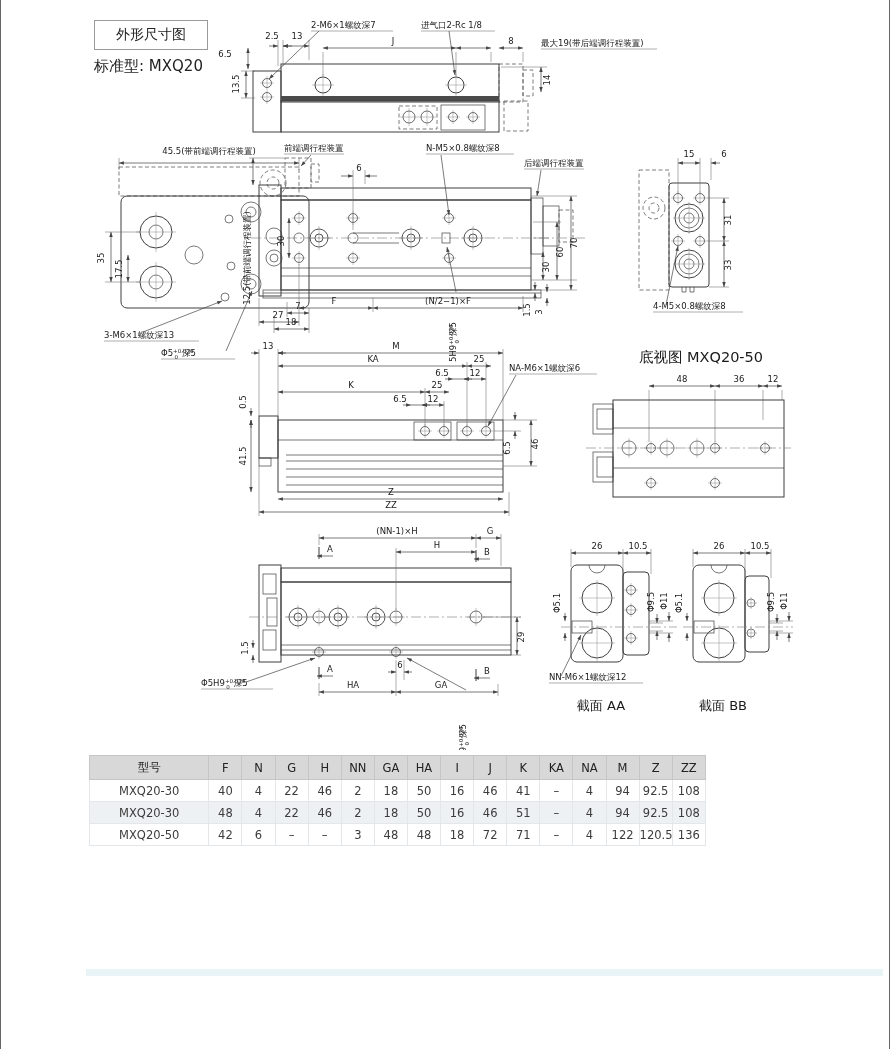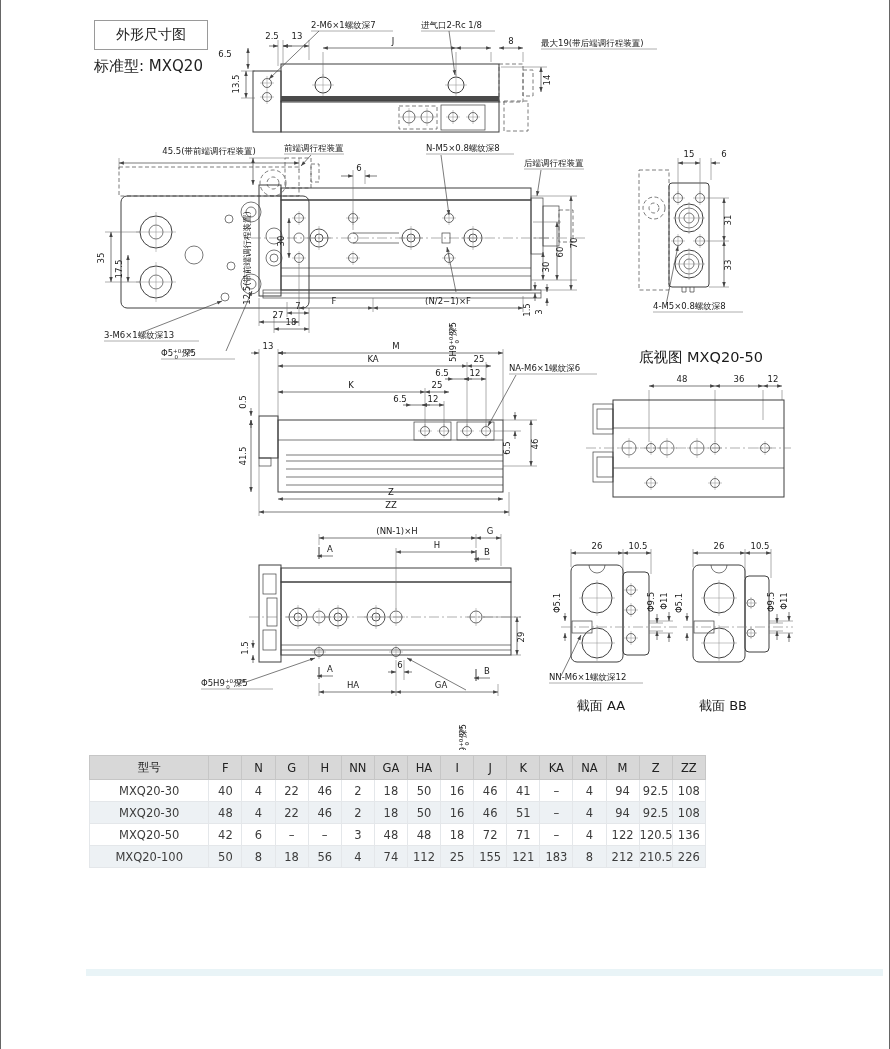--- a/index.html
+++ b/index.html
@@ -631,36 +631,18 @@
             <td>48</td>
             <td>18</td>
             <td>72</td>
             <td>71</td>
             <td>–</td>
             <td>4</td>
             <td>122</td>
             <td>120.5</td>
             <td>136</td>
           </tr>
-          <tr>
-            <td>MXQ20-100</td>
-            <td>50</td>
-            <td>8</td>
-            <td>18</td>
-            <td>56</td>
-            <td>4</td>
-            <td>74</td>
-            <td>112</td>
-            <td>25</td>
-            <td>155</td>
-            <td>121</td>
-            <td>183</td>
-            <td>8</td>
-            <td>212</td>
-            <td>210.5</td>
-            <td>226</td>
-          </tr>
         </tbody>
       </table>
   </div>
 
   <div class="footer-strip"></div>
 </div>
 
 </body></html>

